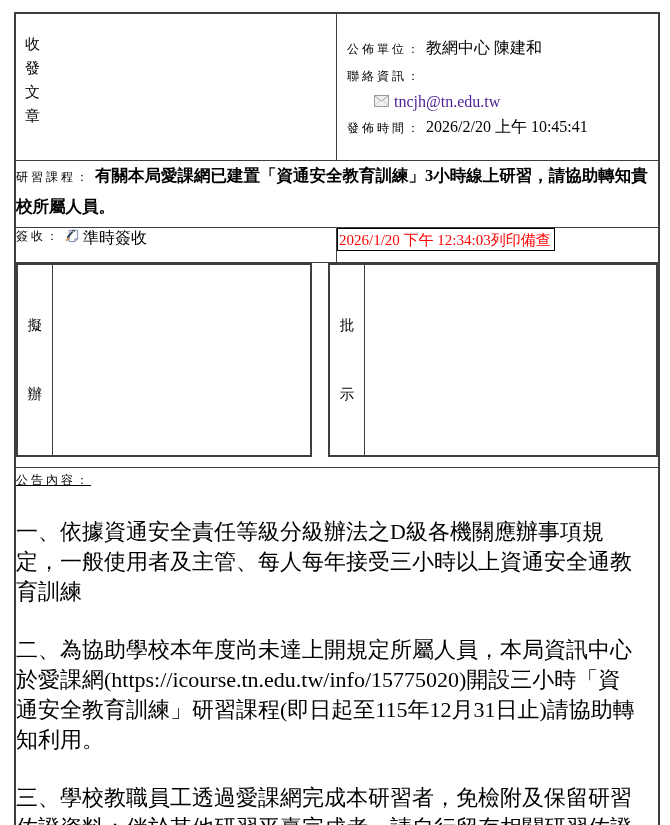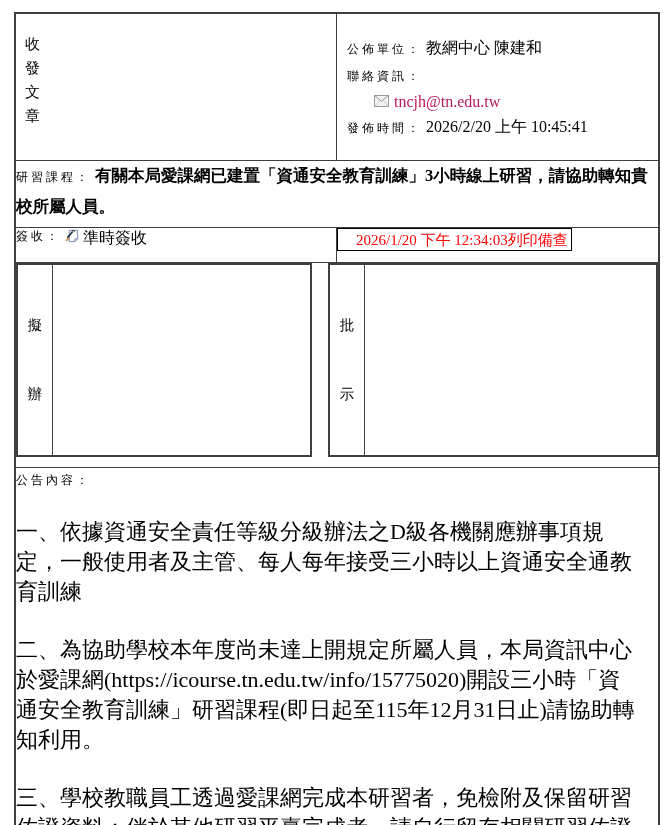--- a/index.html
+++ b/index.html
@@ -18,50 +18,50 @@
   .val { font-size:16px; }
 
   
   td.hdr-left  { width:320px; height:146px; }
   td.hdr-right { width:321px; height:146px;margin-left:48px; }
   .vert-label { display:flex; flex-direction:column; gap:9px;
                 padding:23px 0 0 9px; font-size:15px; line-height:15px; }
   .pub-info { padding:21px 0 0 10px; }
   .info-line { line-height:25px; min-height:25px; }
   .email-line { padding-left:27px; display:flex; align-items:center; gap:5px; }
-  .email-link { color:#be185d; text-decoration:none; font-size:16px; }
+  .email-link { color:#4c1d95; text-decoration:none; font-size:16px; }
 
   
   td.title-cell { height:66px; padding:8px 8px 8px 8px; line-height:30px; }
   .title-text { font-weight:bold; font-size:16.5px; }
 
   
   td.meta-cell { height:32px; padding:0 0 0 8px; vertical-align:middle; }
   td.sign-cell { height:34px; padding:0 0 0 8px; vertical-align:middle; }
   td.stamp-cell{ height:34px; padding:0 0 0 2px; vertical-align:middle; }
   .sign-inline { display:flex; align-items:flex-start; gap:3px; }
   .print-stamp { display:inline-block; border:1px solid #000;
                  color:var(--alert-red, #f00); font-size:15px;
-                 padding:2px 3px 1px 18px; line-height:18px; cursor:pointer; }
+                 padding:2px 3px 1px 1px; line-height:18px; cursor:pointer; }
 
   
   td.draft-cell { height:204px; padding:4px; }
   .draft-wrap { display:flex; gap:16px; height:194px; }
   table.inner { border-collapse:collapse; border:2px solid var(--border,#3f3f3f);
                 height:194px; table-layout:fixed; }
   table.inner td { border:1px solid var(--border,#3f3f3f); }
   table.inner.left  { width:296px; flex:0 0 296px; }
   table.inner.right { flex:1 1 auto; width:312px; }
   td.v-cell { width:32px; vertical-align:middle; }
   .v-chars { display:flex; flex-direction:column; align-items:center;
              gap:50px; font-size:14.5px; }
 
   
   td.content-cell { height:287px; padding:12px 10px 0 10px; }
-  .content-label { margin-top:4px; }
+  .content-label { margin-top:4px;text-decoration:underline; }
   p.para { font-size:22px; line-height:30px; margin:28px 16px 0 0;
            word-break:normal; overflow-wrap:normal; }
 
   
   td.recipient-cell { height:32px; padding:0 0 0 8px; vertical-align:middle; }
   .recipient-link { color:var(--link-blue, #2323d8); font-size:15px;
                     text-decoration:none; cursor:pointer; }
   .icon { flex:0 0 auto; display:inline-block; vertical-align:middle; }
 </style>
 </head>

